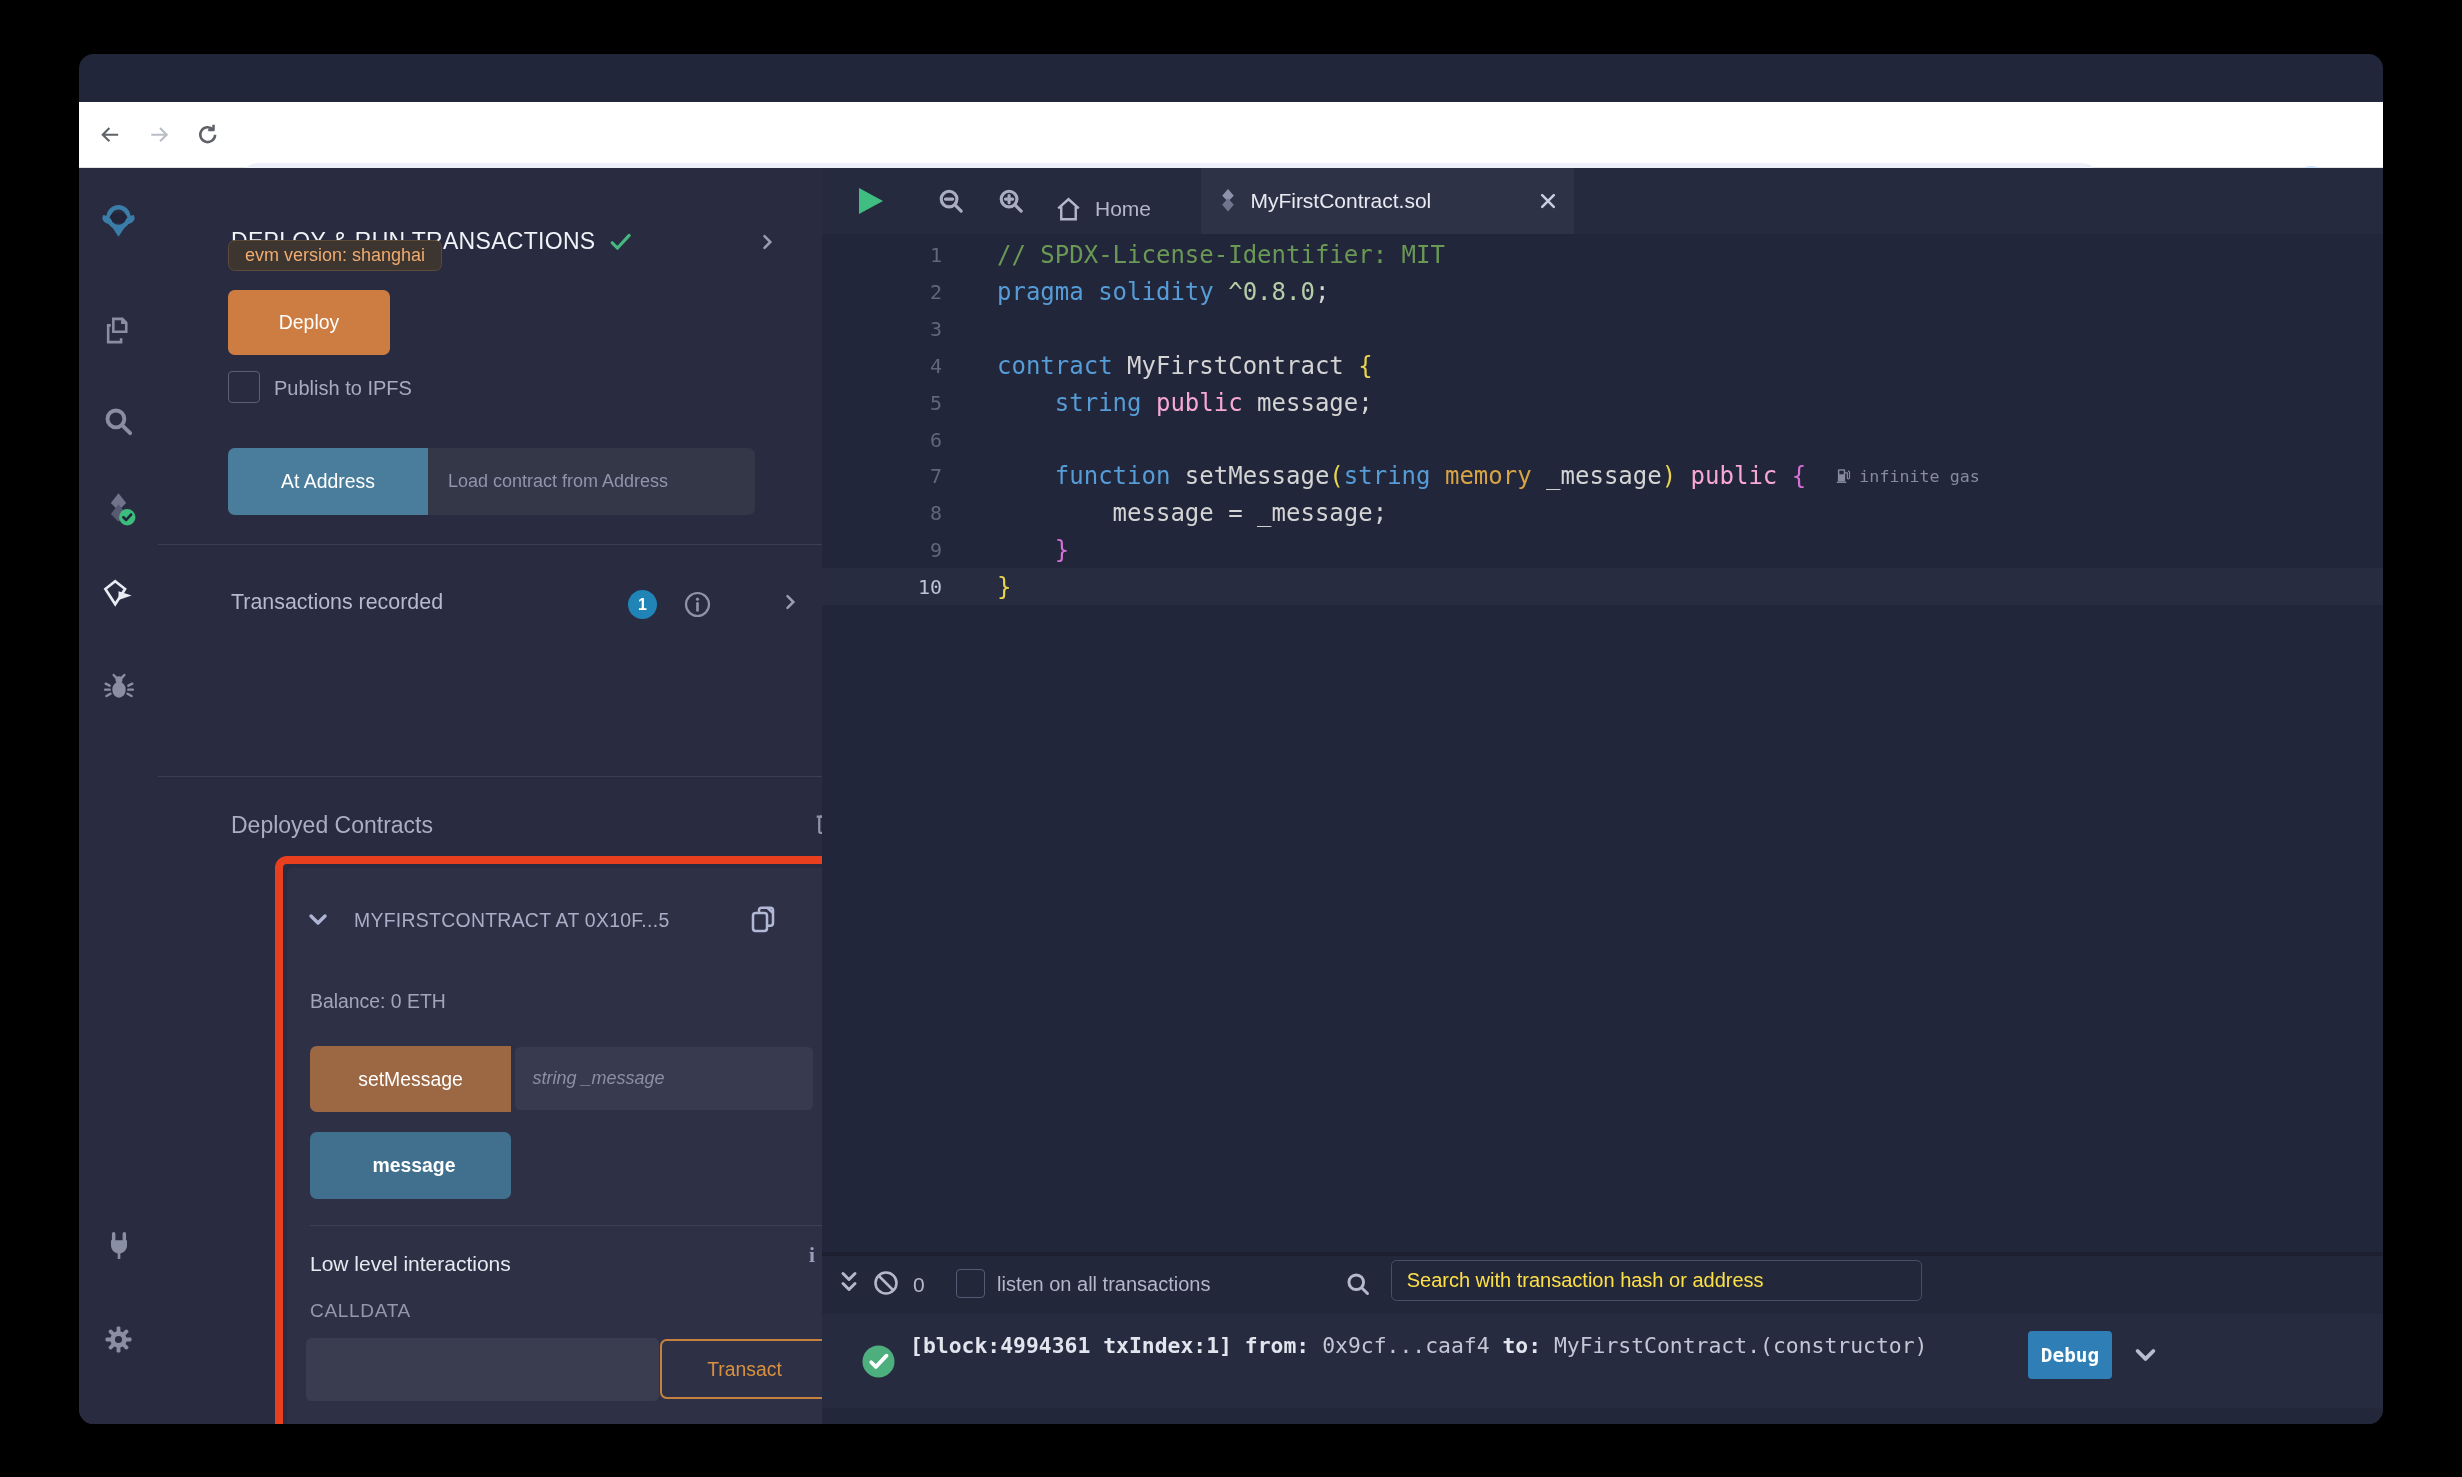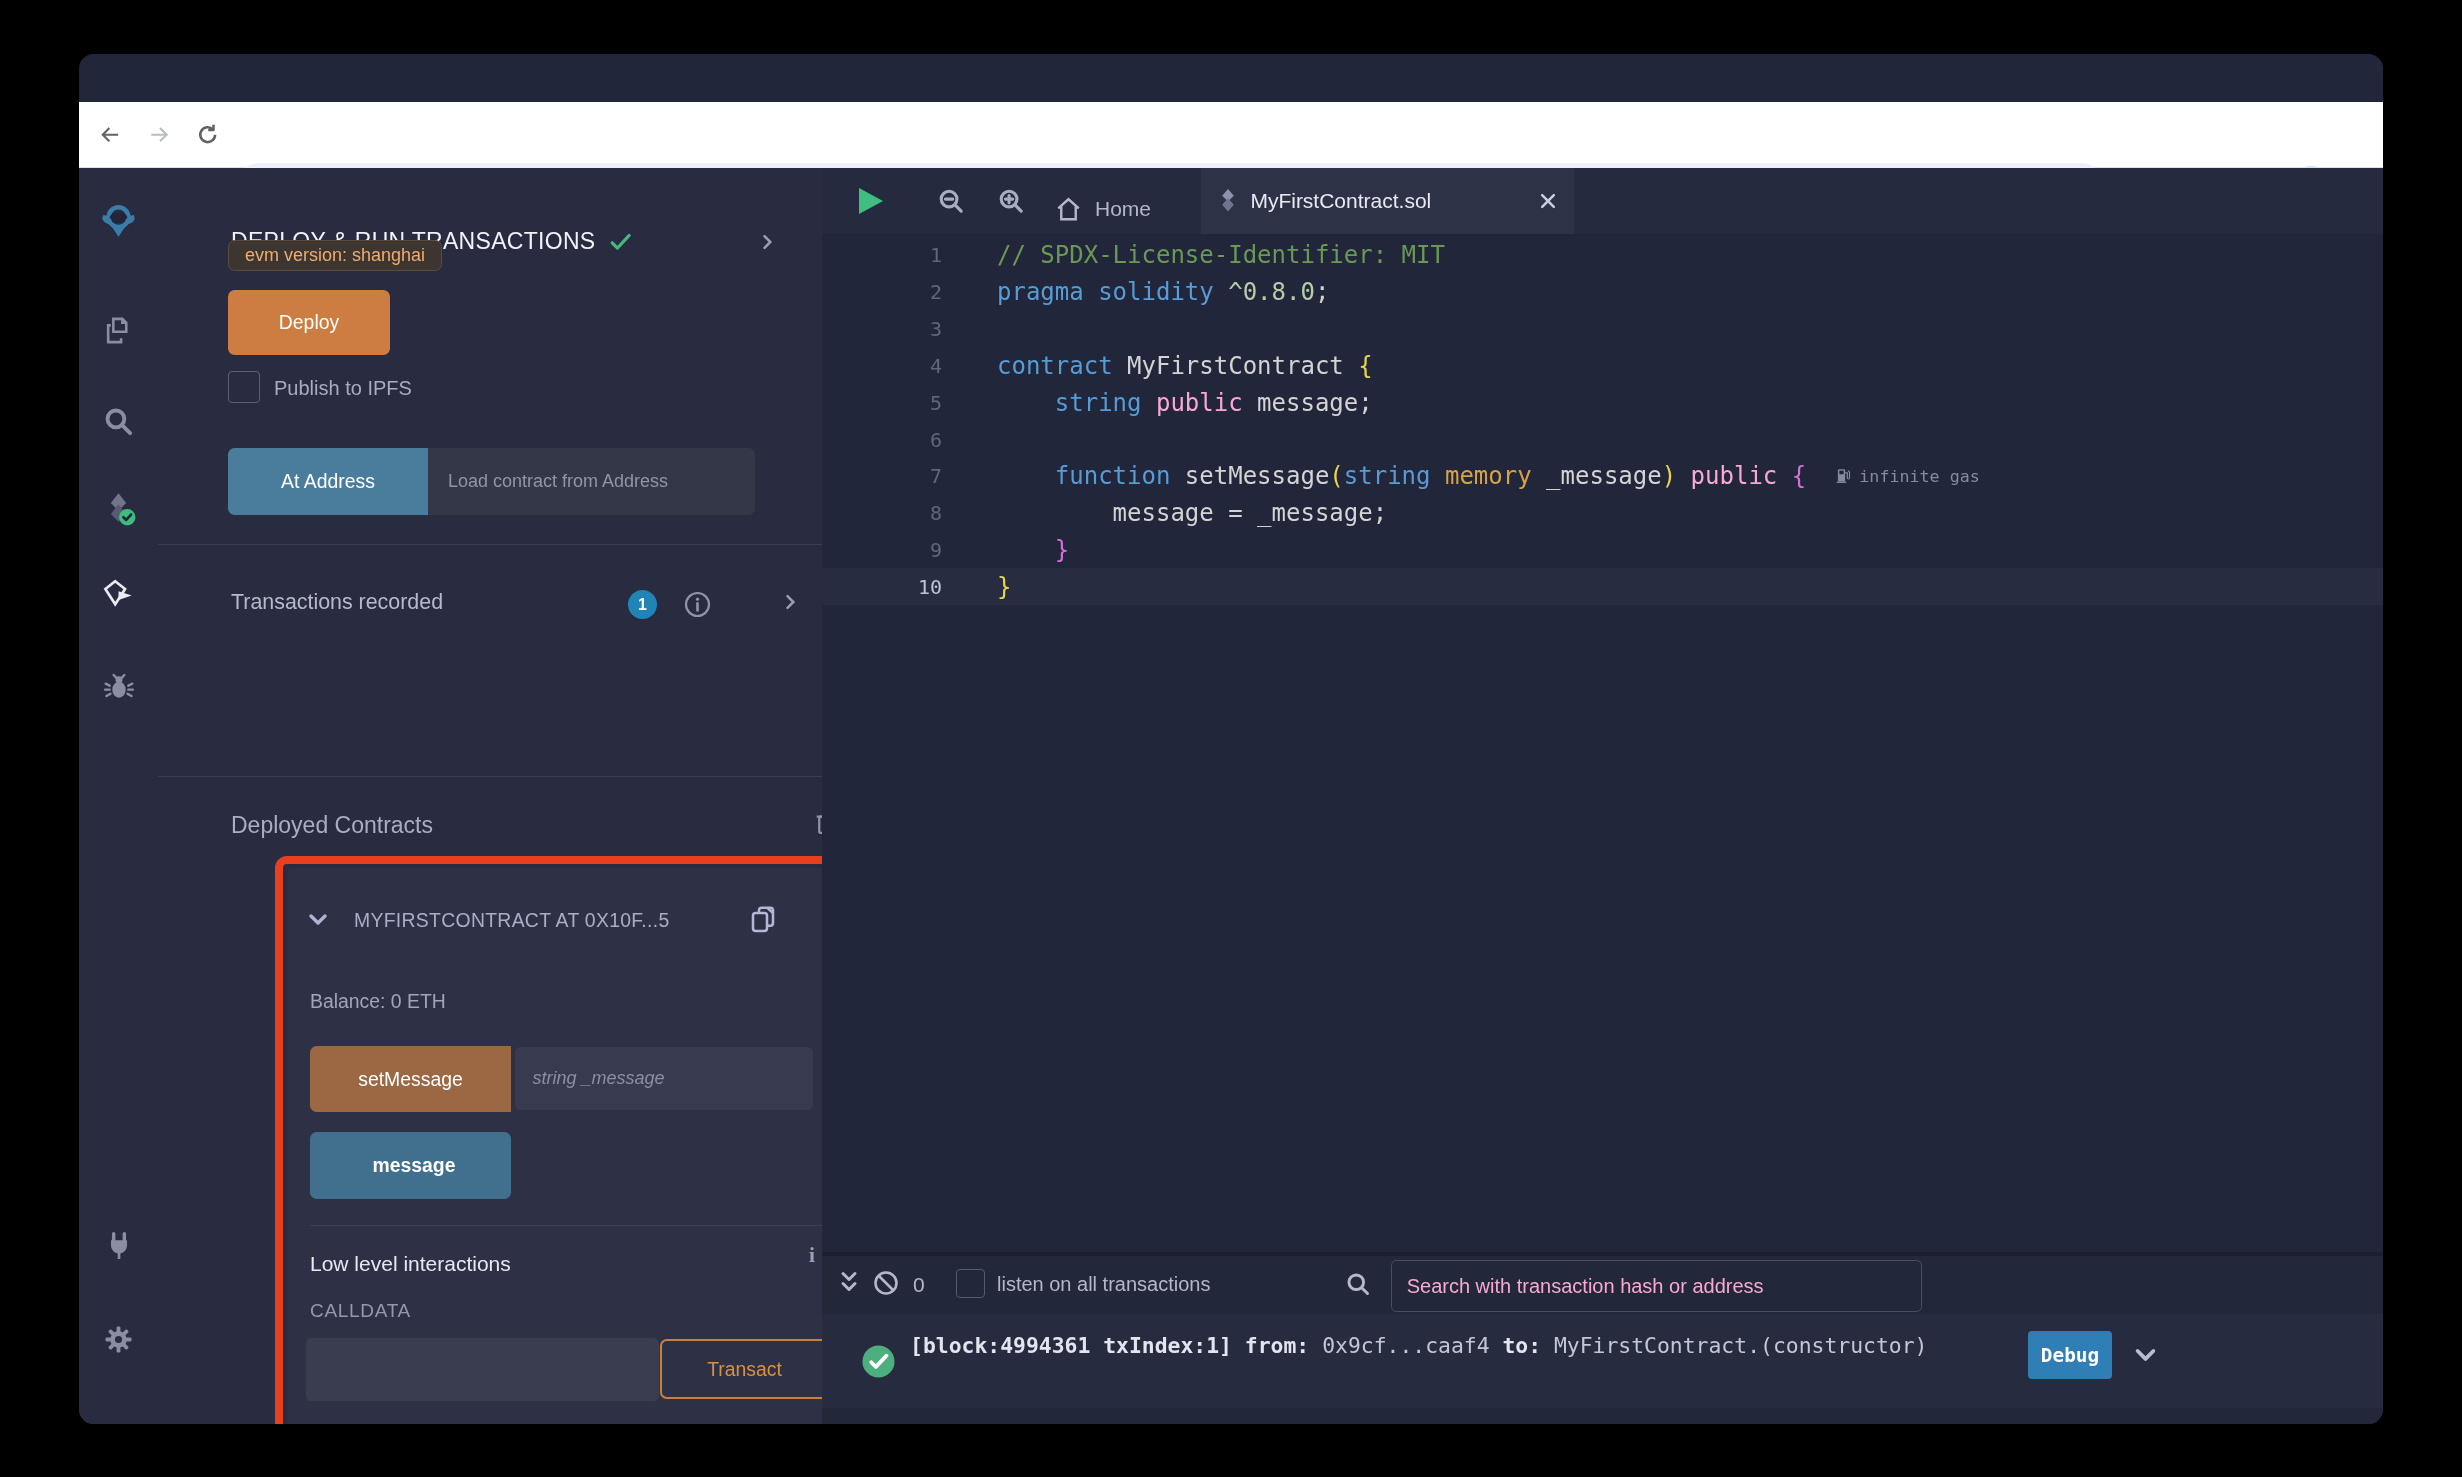--- a/index.html
+++ b/index.html
@@ -364,21 +364,21 @@
       </span>
       <span class="abs" style="left:91px;top:16.7px;font-size:21px;color:#b5b8cb;">0</span>
       <div class="abs chk" style="left:134px;top:13.4px;width:29px;height:29px;"></div>
       <span class="abs" style="left:175px;top:16.7px;font-size:20px;color:#b4b7ca;">listen on all transactions</span>
       <span class="abs tool-ic" style="left:523px;top:14.7px;">
         <svg width="27" height="27" viewBox="0 0 24 24" fill="none" stroke="#b6b9cc" stroke-width="2.6" stroke-linecap="round">
               <circle cx="10" cy="10" r="6.5"></circle>
               <path d="M15.5 15.5 L20 20"></path>
             </svg>
       </span>
-      <div class="abs" style="left:569px;top:4px;width:531px;height:52px;border:1.3px solid #4a4e66;border-radius:5.4px;display:flex;align-items:center;padding-left:14.7px;box-sizing:border-box;font-size:20px;color:#f9a8d4;">Search with transaction hash or address</div>
+      <div class="abs" style="left:569px;top:4px;width:531px;height:41px;border:1.3px solid #4a4e66;border-radius:5.4px;display:flex;align-items:center;padding-left:14.7px;box-sizing:border-box;font-size:20px;color:#fde047;">Search with transaction hash or address</div>
 
       <div class="abs" id="term-log">
         <span class="abs tool-ic" style="left:39px;top:30px;">
           <svg width="35" height="35" viewBox="0 0 24 24">
                 <circle cx="12" cy="12" r="11" fill="#4caf7d"></circle>
                 <path d="M7 12.5 l3.2 3.2 L17.5 8" stroke="#fff" stroke-width="2.6" fill="none" stroke-linecap="round" stroke-linejoin="round"></path>
               </svg>
         </span>
         <div class="abs mono" style="left:88px;top:19px;">
               <div class="log-line"><b>[block:4994361 txIndex:1] </b><b>from:</b><span> 0x9cf...caaf4 </span><b>to:</b><span> MyFirstContract.(constructor)</span></div>

